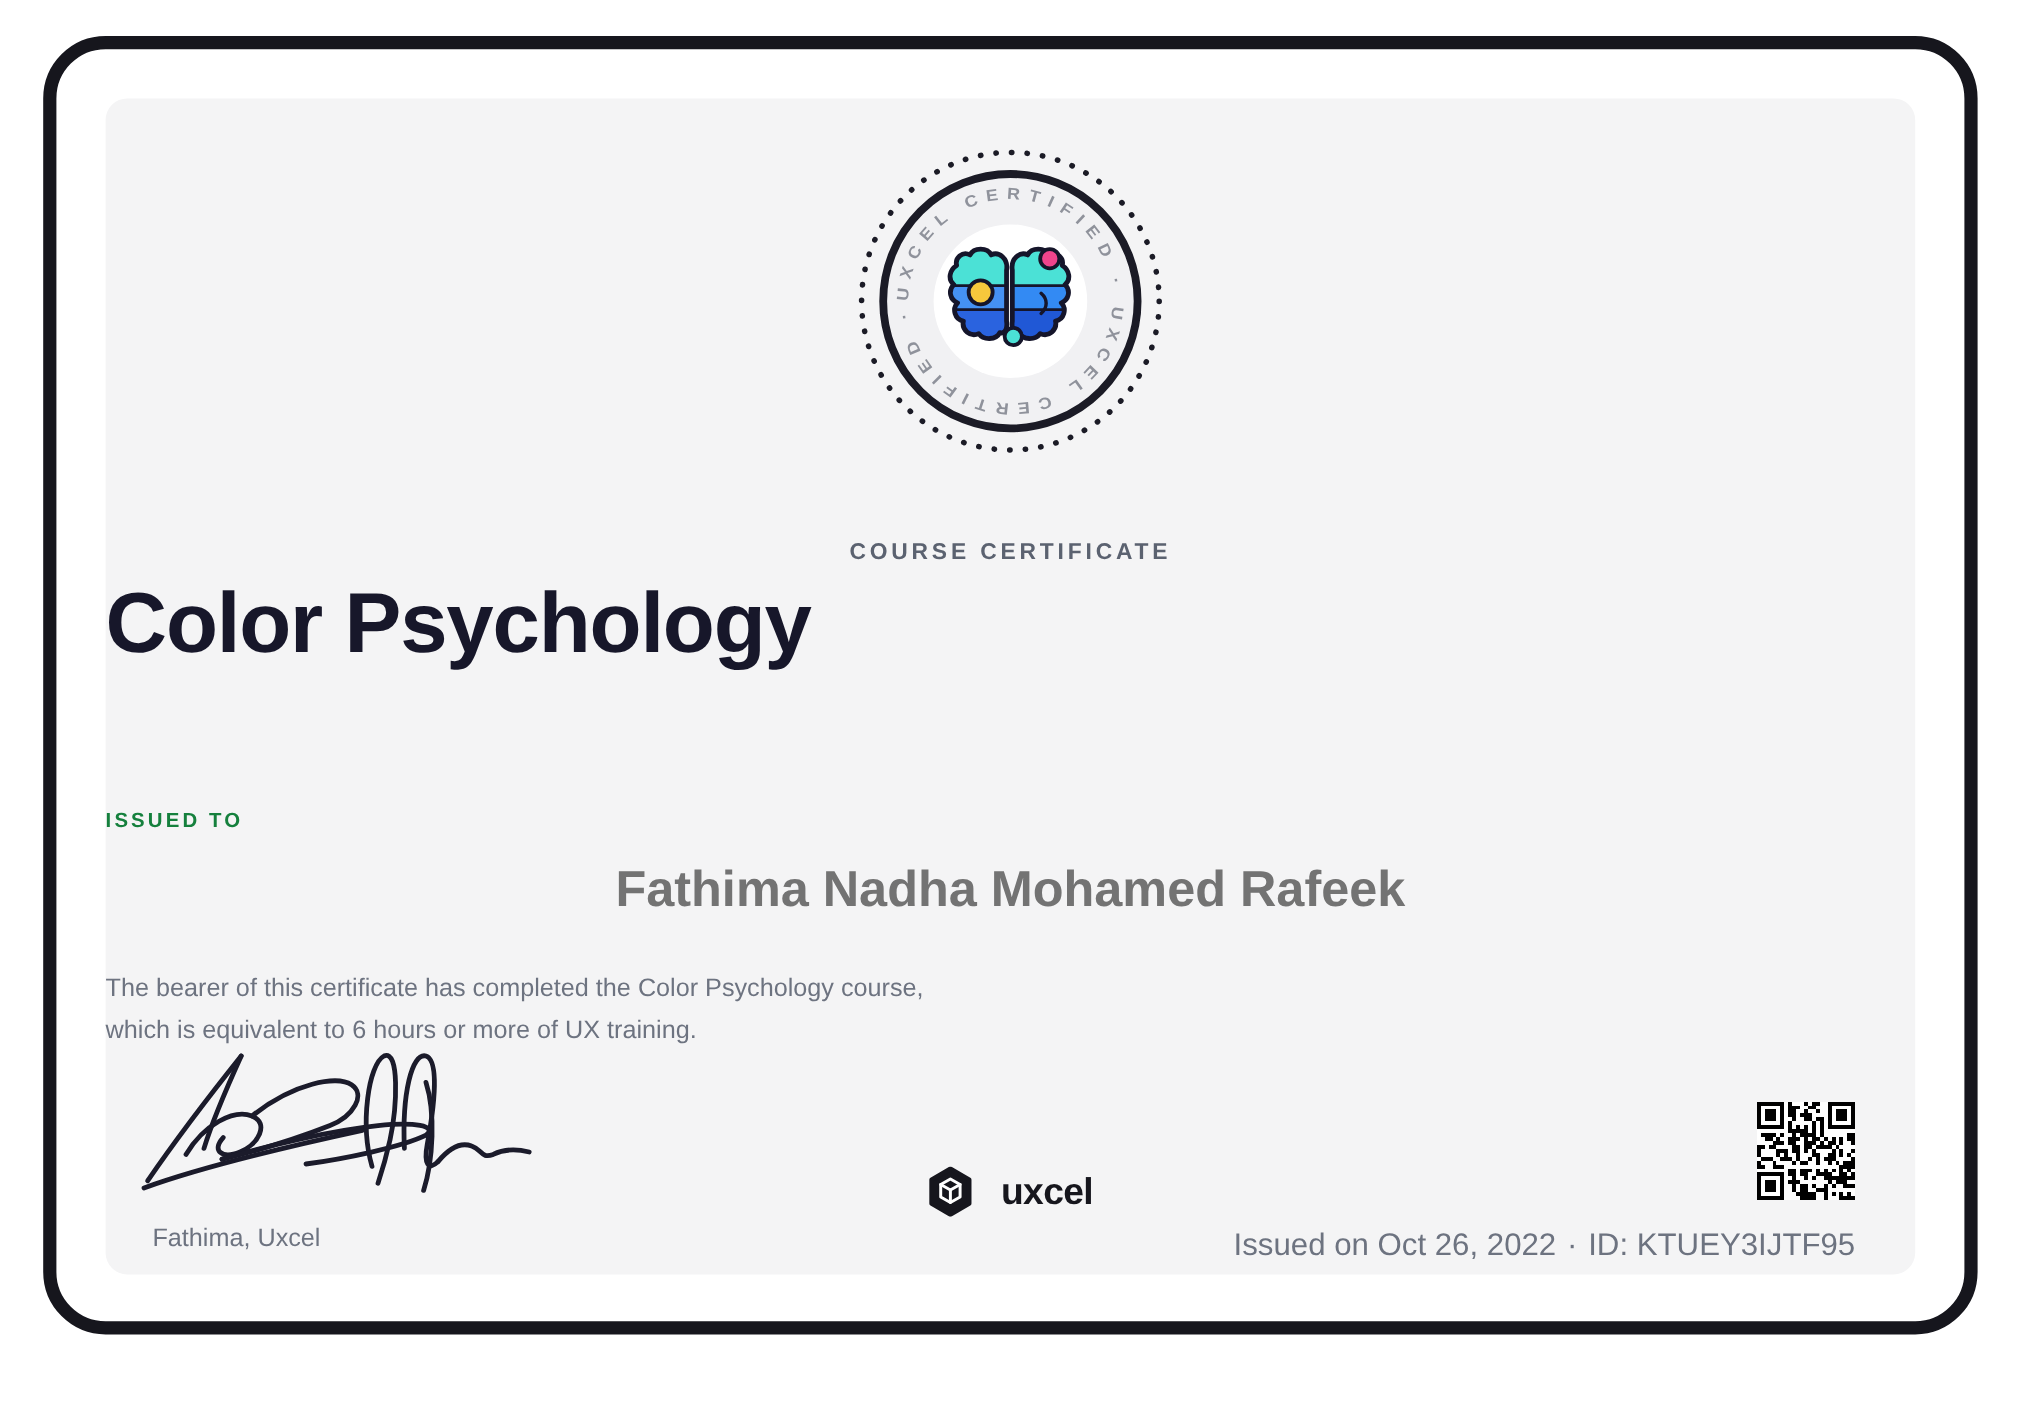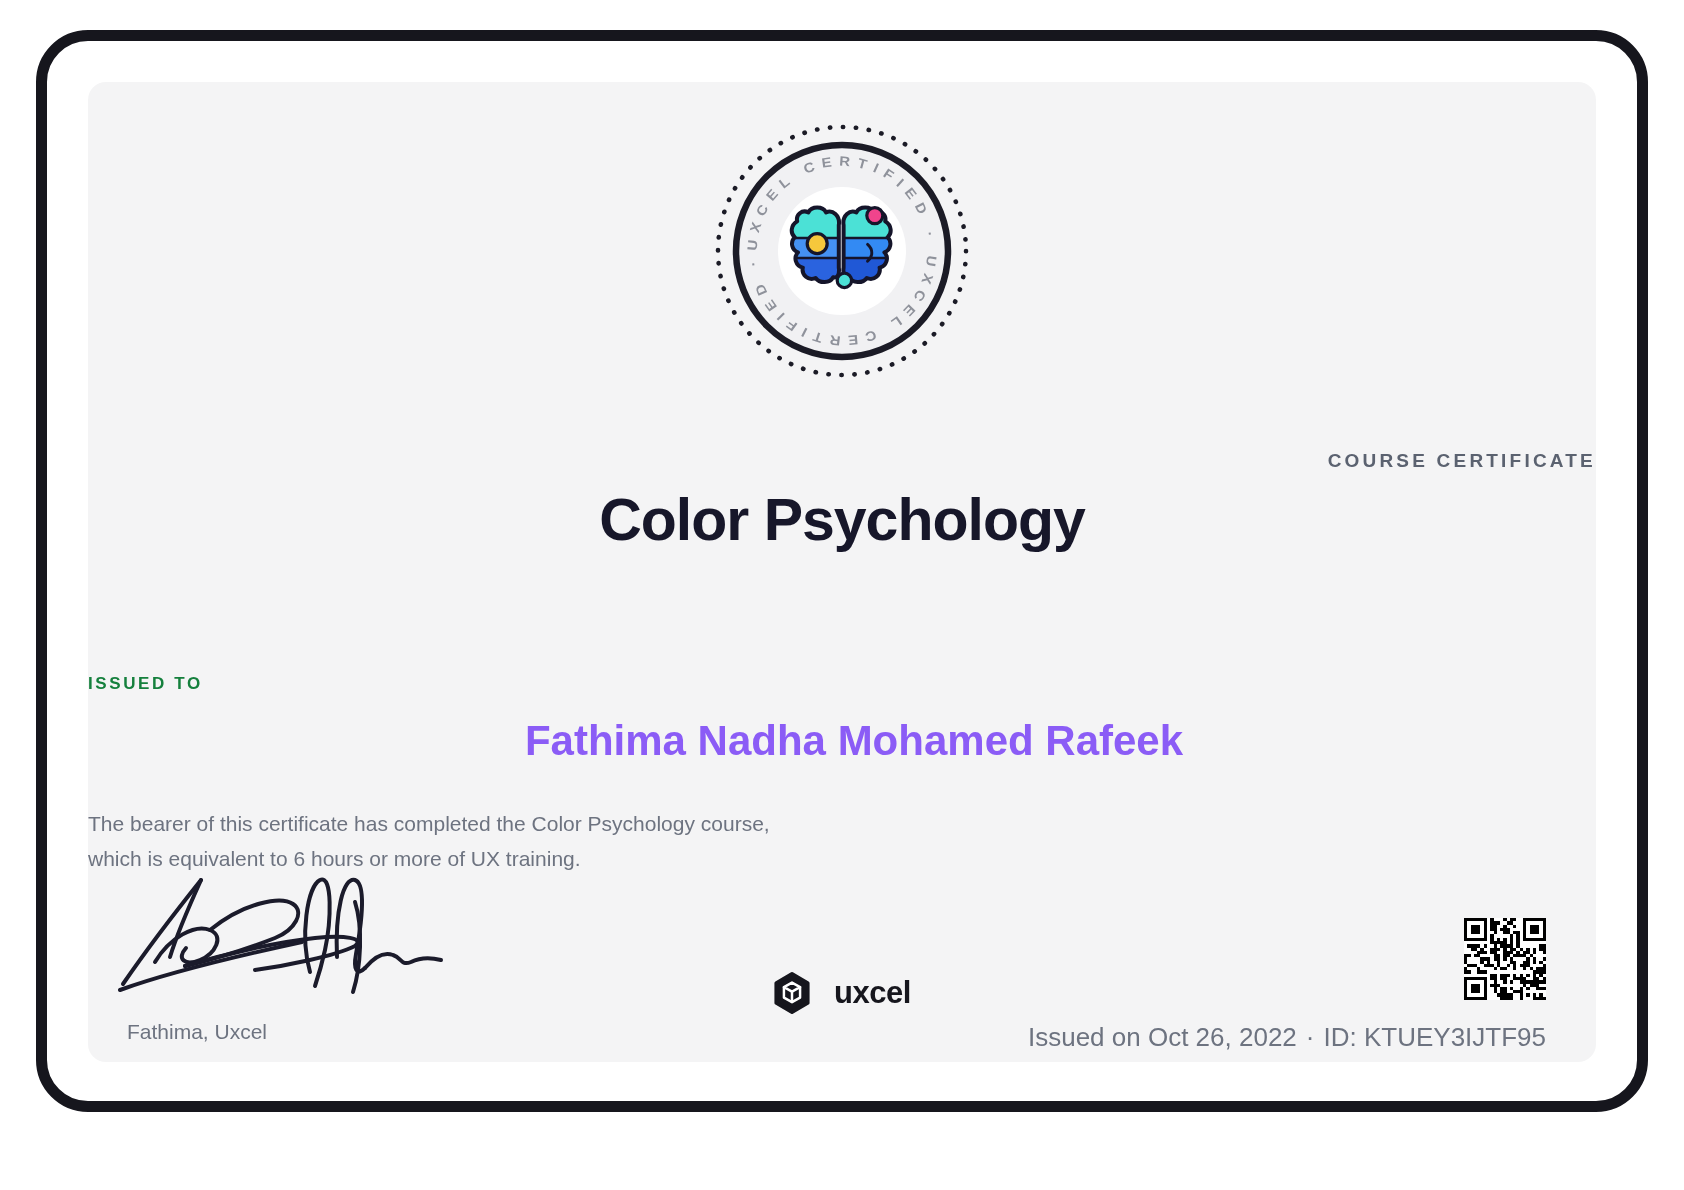--- a/index.html
+++ b/index.html
@@ -15,38 +15,38 @@
     position:absolute; left:88px; top:82px; width:1508px; height:980px;
     background:#f4f4f5; border-radius:18px;
   }
 
   
   .badge { position:absolute; left:624px; top:39px; width:260px; height:260px; }
 
   
   .kicker {
     position:absolute; left:0; top:368px; width:100%;
-    text-align:right; font-size:19px; font-weight:700;
+    text-align:center; font-size:19px; font-weight:700;
     letter-spacing:3.2px; color:#5b H; 
   }
   .kicker { color:#5b6270; }
   .title {
     position:absolute; left:0; top:382px; width:100%;
-    text-align:center; font-size:59px; font-weight:700; line-height:112px;
+    font-size:71px; font-weight:700; line-height:112px;
     color:#17172a; letter-spacing:-1px;
   }
   .issued-to {
     position:absolute; left:0; top:592px; width:100%;
     font-size:17px; font-weight:700;
     letter-spacing:2.6px; color:#15803d;
   }
   .recipient {
-    position:absolute; left:12px; top:632px; width:100%;
+    position:absolute; left:0; top:632px; width:100%;
     text-align:center; font-size:42px; font-weight:700; line-height:54px;
-    color:#8b5cf6;
+    color:#737373;
   }
   .description {
     position:absolute; left:0; top:724px; width:100%;
     text-align:left; font-size:21px; line-height:35px; color:#6d7380;
   }
 
   
   .signatures { position:absolute; left:27px; top:760px; width:330px; height:160px; }
   .founders {
     position:absolute; left:39px; top:938px; font-size:21px; color:#6d7380;

